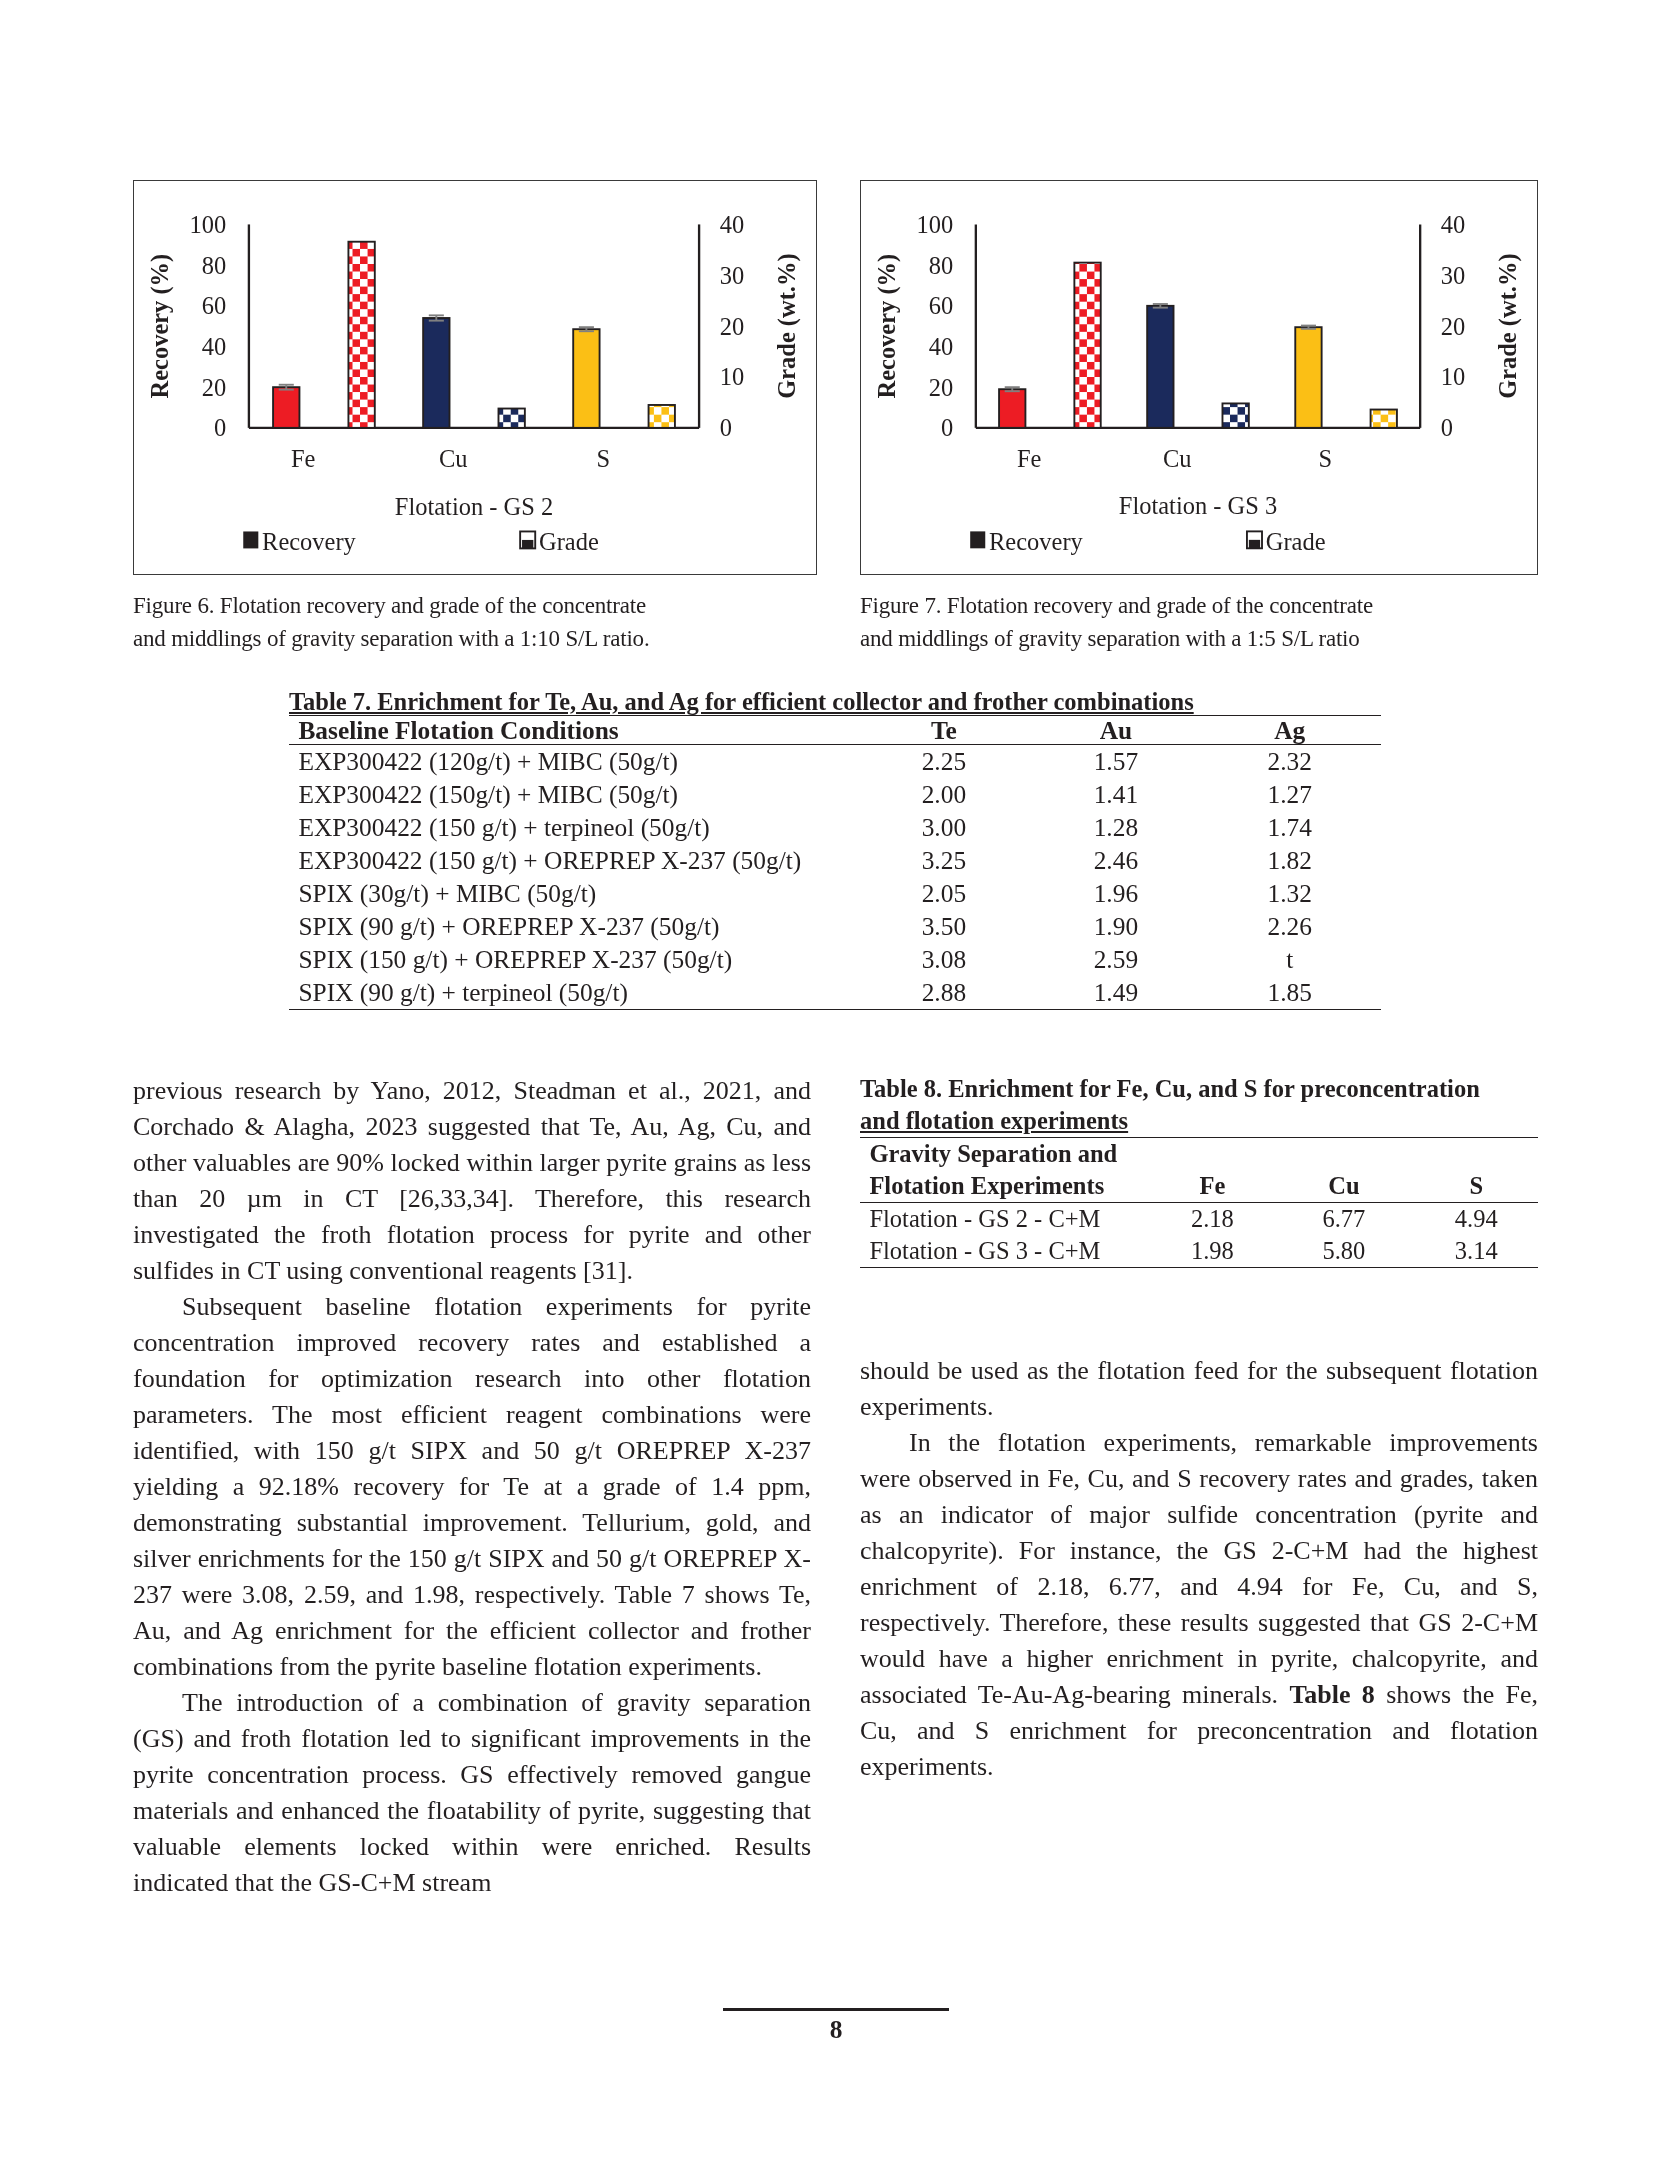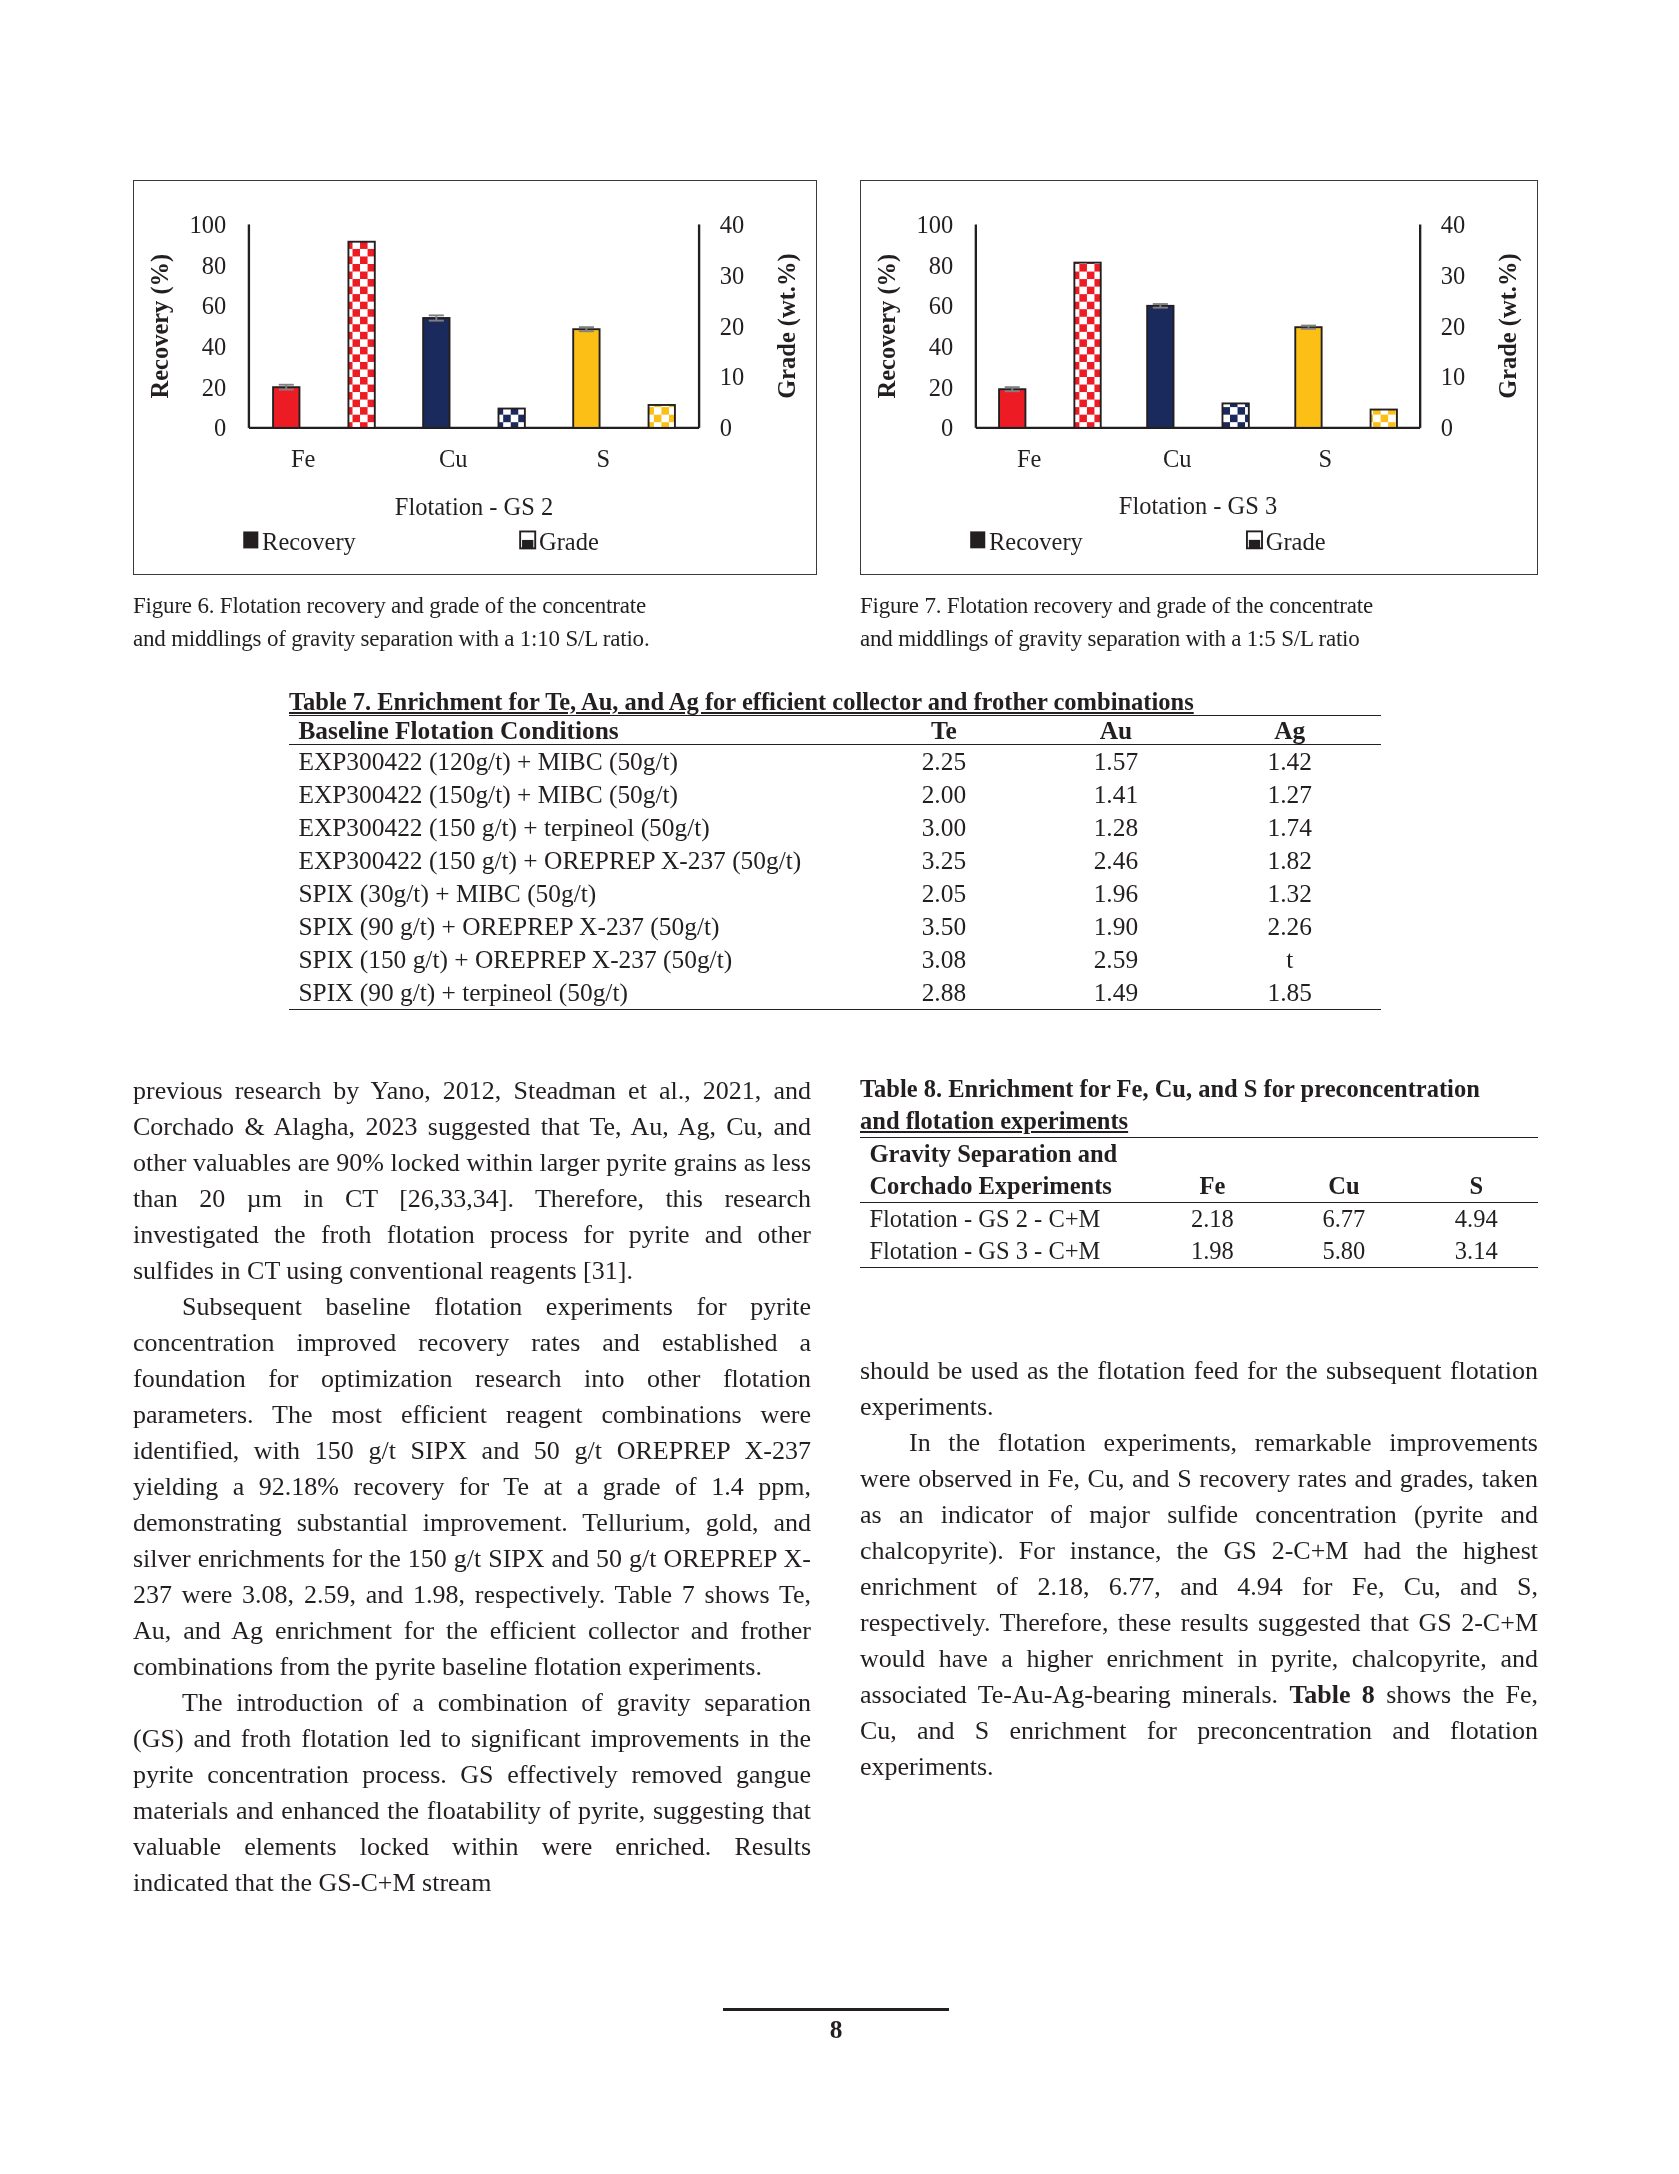--- a/index.html
+++ b/index.html
@@ -176,21 +176,21 @@
         <th style="width:179px">Te</th>
         <th style="width:165px">Au</th>
         <th>Ag</th>
       </tr>
     </thead>
     <tbody id="t7body">
         <tr>
           <td>EXP300422 (120g/t) + MIBC (50g/t)</td>
           <td>2.25</td>
           <td>1.57</td>
-          <td>1.42</td>
+          <td>2.32</td>
         </tr>
         <tr>
           <td>EXP300422 (150g/t) + MIBC (50g/t)</td>
           <td>2.00</td>
           <td>1.41</td>
           <td>1.27</td>
         </tr>
         <tr>
           <td>EXP300422 (150 g/t) + terpineol (50g/t)</td>
           <td>3.00</td>
@@ -240,21 +240,21 @@
 <div class="t8">
   <div class="ttl">
     <div>Table 8.  Enrichment for Fe, Cu, and S for preconcentration</div>
     <div class="u">and flotation experiments</div>
   </div>
   <table>
     <thead>
       <tr>
         <th style="width:282px">
           <div>Gravity Separation and</div>
-          <div>Corchado Experiments</div>
+          <div>Flotation Experiments</div>
         </th>
         <th style="width:122px">Fe</th>
         <th style="width:141px">Cu</th>
         <th>S</th>
       </tr>
     </thead>
     <tbody id="t8body">
         <tr>
           <td>Flotation - GS 2 - C+M</td>
           <td>2.18</td>

